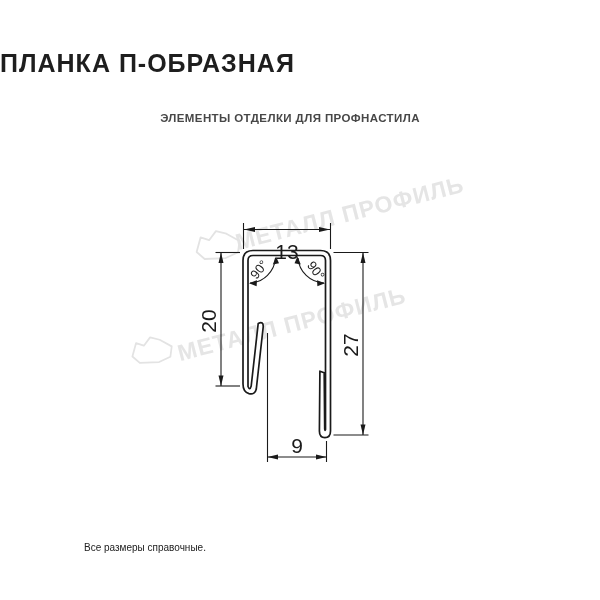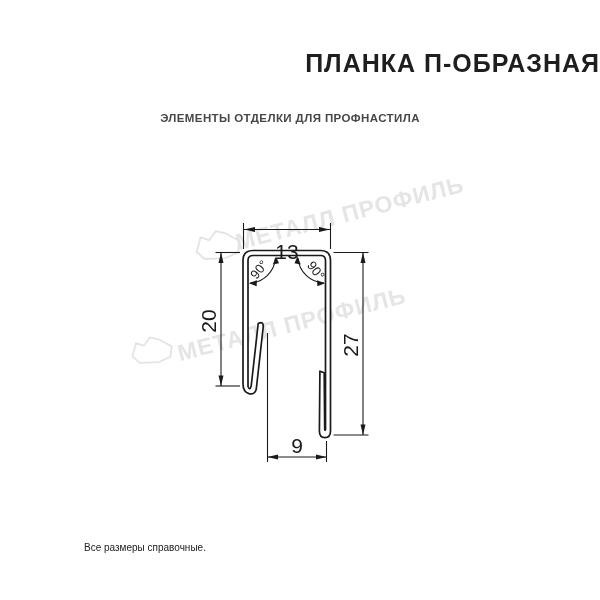--- a/index.html
+++ b/index.html
@@ -4,21 +4,21 @@
 <style>
   html,body{margin:0;padding:0;}
   body{
     width:600px;height:600px;position:relative;overflow:hidden;
     background:#ffffff;
     font-family:"Liberation Sans","DejaVu Sans",sans-serif;
   }
   
   .title{
     position:absolute;left:0;top:49px;width:600px;
-    text-align:right;color:#1e1e1e;
+    text-align:left;color:#1e1e1e;
     font-size:25px;line-height:28px;font-weight:bold;letter-spacing:1px;
   }
   .subtitle{
     position:absolute;left:0;top:112px;width:600px;
     text-align:center;color:#474747;
     font-size:11.5px;font-weight:bold;letter-spacing:.4px;
     transform:translateX(-10px);
   }
   
   .wm-text{

